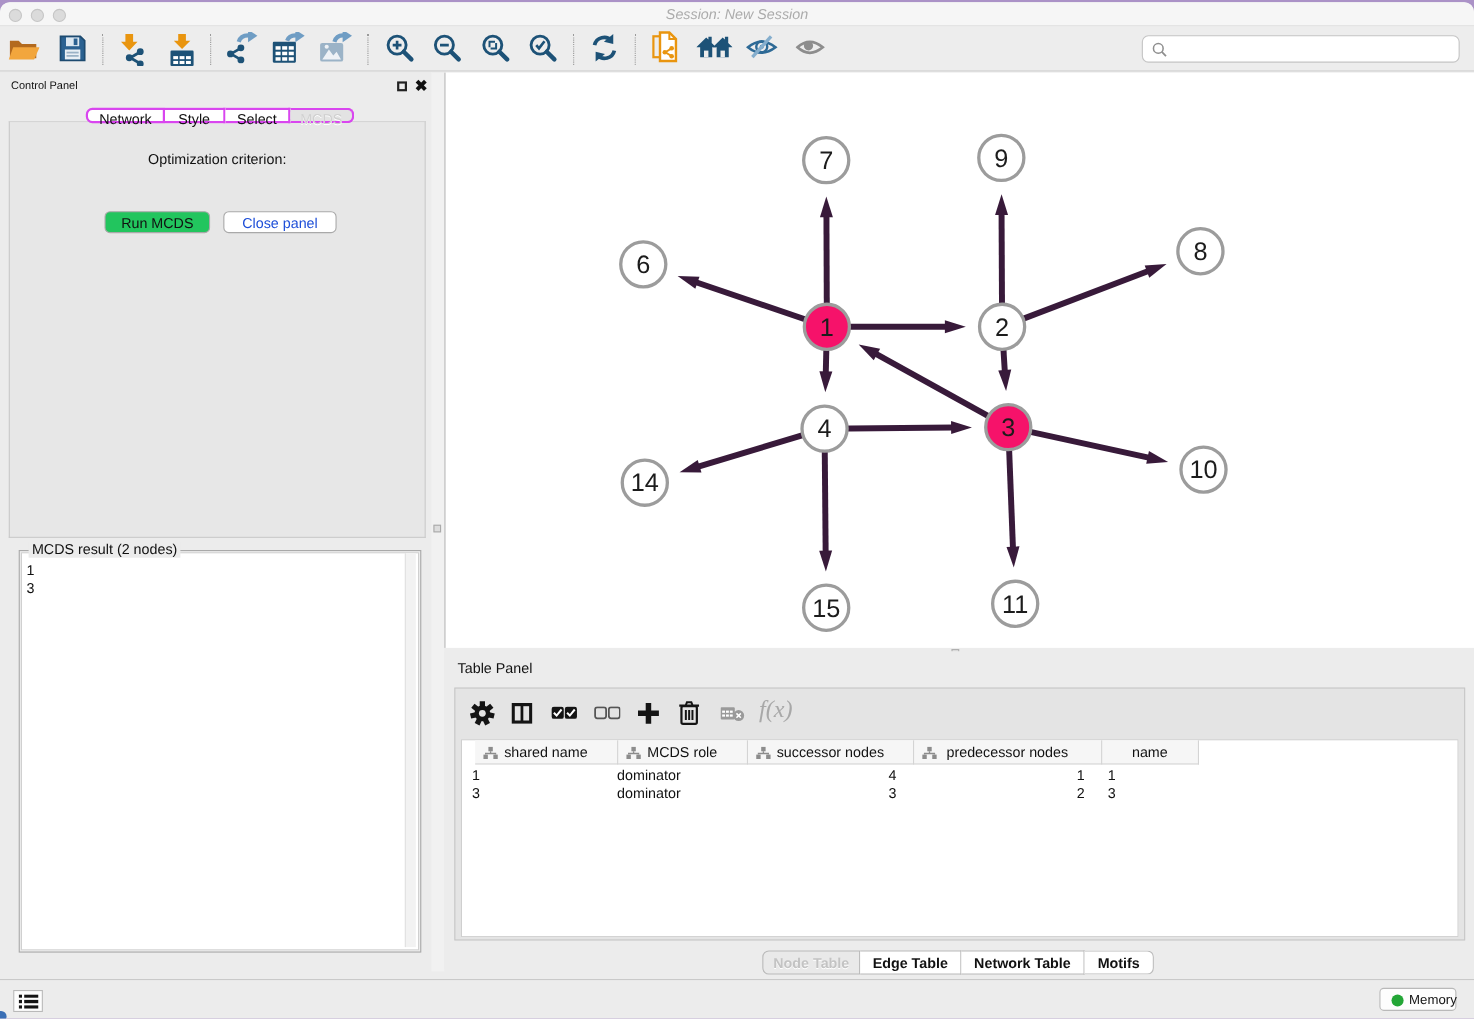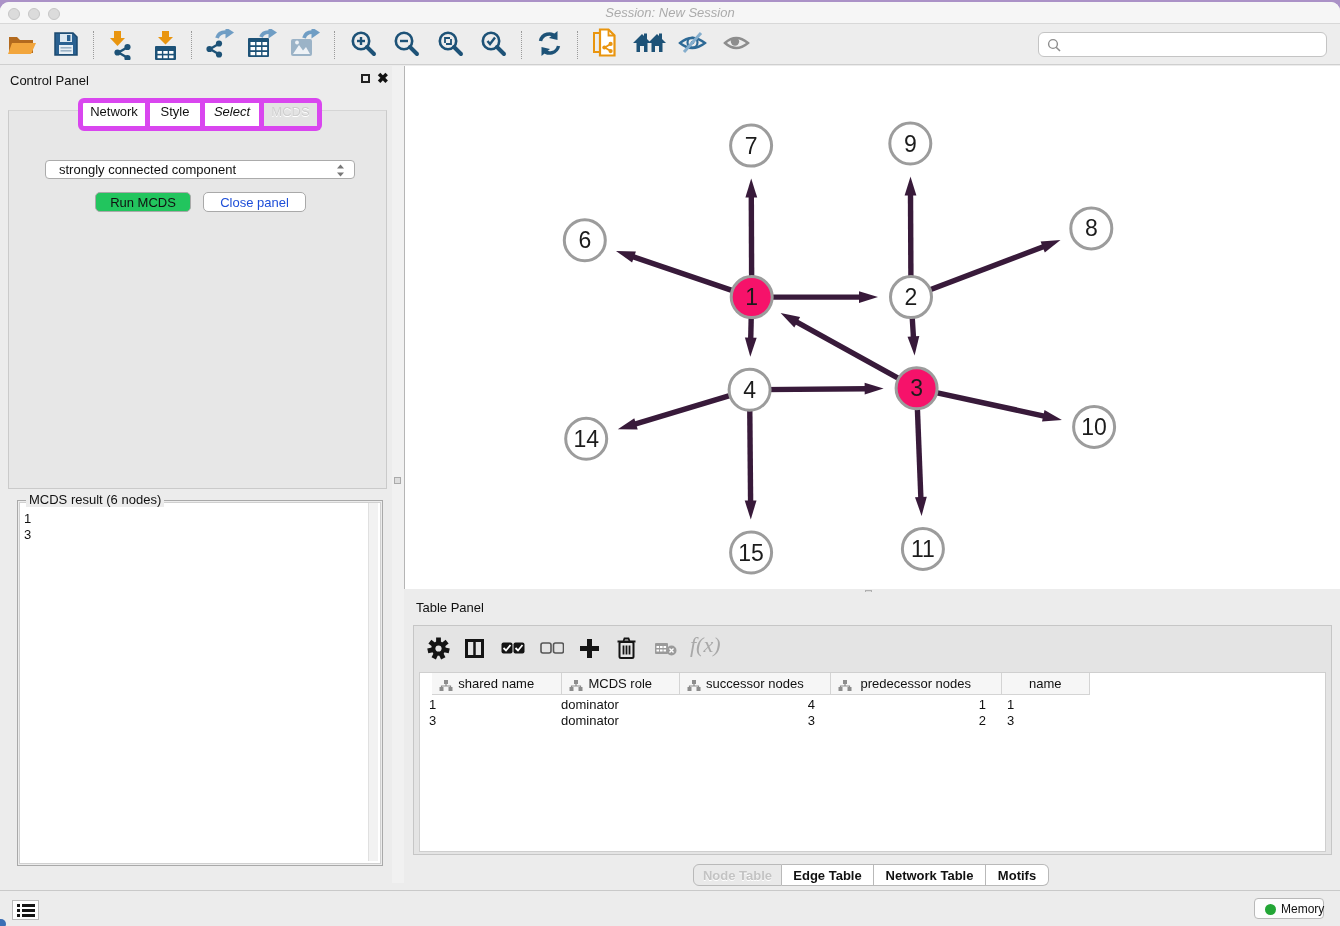--- a/index.html
+++ b/index.html
@@ -10,25 +10,25 @@
 .tl { position:absolute; top:6px; width:12px; height:12px; border-radius:50%; background:#dbdbdb; border:1px solid #c6c6c6; }
 #titlebar .t1{left:8px} #titlebar .t2{left:28px} #titlebar .t3{left:48px}
 #title { position:absolute; top:3px; left:0; width:100%; text-align:center; font-size:13px; color:#ababab;font-style:italic; }
 #toolbar { position:absolute; left:0; top:22px; width:1340px; height:41px; background:#ededed; border-bottom:1px solid #cfcfcf; }
 .tbsep { position:absolute; top:7px; height:28px; width:0; border-left:1px dotted #9a9a9a; }
 .tbi { position:absolute; top:6px; }
 #searchbox { position:absolute; left:1038px; top:8px; width:289px; height:25px; background:#fff; border:1px solid #c4c4c4; border-radius:6px; }
 
 #cpanel { position:absolute; left:0; top:64px; width:392px; height:817px; background:#ececec; }
 #cphead { position:absolute; left:0; top:0; width:100%; height:26px; }
-#cphead .lbl { position:absolute; left:10px; top:7px; font-size:13px; color:#111; }
+#cphead .lbl { position:absolute; left:10px; top:7px; font-size:10px; color:#111; }
 .float-ic { position:absolute; width:9px; height:9px; border:2px solid #222; }
 .close-x { position:absolute; font-size:14px; font-weight:bold; color:#111; }
 #cptabs { position:absolute; top:32px; left:78px; height:20px; z-index:3; }
-.cptab { position:absolute; top:0; height:33px; background:#fff; border:5px solid #d946ef; font-size:13px; color:#111; text-align:center; line-height:18px; }
+.cptab { position:absolute; top:0; height:14px; background:#fff; border:2px solid #d946ef; font-size:13px; color:#111; text-align:center; line-height:18px; }
 #cpcontent { position:absolute; left:8px; top:44px; width:379px; height:379px; background:#e7e7e7; border:1px solid #cacaca; border-top:1px solid #d5d5d5; }
 #mcdsbox { position:absolute; left:17px; top:434px; width:366px; height:366px; }
 #mcdsbox .grouplbl { position:absolute; left:9px; top:-8px; background:#ececec; padding:0 3px; font-size:13px; color:#111; }
 #mcdsbox .frame { position:absolute; left:0; top:0; width:366px; height:366px; border:1px solid #a9a9a9; }
 #mcdsbox .inner { position:absolute; left:2px; top:2px; width:362px; height:362px; background:#fff; border:1px solid #d0d0d0; }
 
 #vsplit { position:absolute; left:392px; top:64px; width:12px; height:817px; background:#f1f1f1; }
 
 #netwin { position:absolute; left:404px; top:64px; width:936px; height:523px; background:#fff; border-left:1px solid #b5b5b5; }
 #nettitle { position:absolute; left:0; top:0; width:100%; height:22px; background:linear-gradient(#efefef,#d6d6d6); border-bottom:1px solid #a5a5a5; }
@@ -202,41 +202,35 @@
 </div>
   <div id="cpanel">
     <div id="cphead">
       <div class="lbl">Control Panel</div>
       <div class="float-ic" style="left:361px; top:8px;"></div>
       <div class="close-x" style="left:377px; top:4px;">✖</div>
     </div>
     <div id="cptabs">
       <div class="cptab" style="left:0; width:72px; border-radius:6px 0 0 6px;">Network</div>
       <div class="cptab" style="left:72px; width:55px; border-left:none;">Style</div>
-      <div class="cptab" style="left:127px; width:59px; border-left:none;font-style:italic;">Select</div>
+      <div class="cptab" style="left:127px; width:59px; border-left:none;">Select</div>
       <div class="cptab" style="left:186px; width:58px; border-left:none; border-radius:0 6px 6px 0; background:#e3e3e3; color:#cfcfcf; text-shadow:0 1px 0 #fff;">MCDS</div>
     </div>
     <div id="cpcontent">
-      <div style="position:absolute; left:36px; top:49px; width:310px; height:19px; background:#fff; border:1px solid #ababab; border-radius:4px;">
-        <span style="position:absolute; left:13px; top:1px; font-size:13px; color:#111;">strongly connected component</span>
-        <svg style="position:absolute; right:9px; top:3px;" width="9" height="13" viewBox="0 0 9 13">
-            <path d="M4.5 0.5 L8 4.5 L1 4.5 Z" fill="#777"></path>
-            <path d="M4.5 12.5 L8 8.5 L1 8.5 Z" fill="#777"></path>
-          </svg>
-      </div>
+      <div style="position:absolute; left:0; top:26px; width:100%; text-align:center; font-size:13px; color:#111;">Optimization criterion:</div>
       <div style="position:absolute; left:86px; top:81px; width:96px; height:20px; background:#22c55e; border:1px solid #a9a9a9; border-radius:5px; text-align:center; line-height:19px; font-size:13px; color:#111;">Run MCDS</div>
       <div style="position:absolute; left:194px; top:81px; width:103px; height:20px; background:#fff; border:1px solid #a9a9a9; border-radius:5px; text-align:center; line-height:19px; font-size:13px; color:#1d4ed8;">Close panel</div>
     </div>
     <div id="mcdsbox">
       <div class="frame"></div>
       <div class="inner">
         <div style="position:absolute; left:4px; top:8px; font-size:13px; color:#111; line-height:16px;">1<br>3</div>
         <div style="position:absolute; right:2px; top:0; width:10px; height:358px; background:#f2f2f2; border-left:1px solid #e0e0e0;"></div>
       </div>
-      <div class="grouplbl">MCDS result (6 nodes)</div>
+      <div class="grouplbl">MCDS result (2 nodes)</div>
     </div>
   </div>
   <div id="vsplit">
       <div style="position:absolute; left:2px; top:411px; width:7px; height:7px; background:#ddd; border:1px solid #aaa;"></div>
     </div>
   <div id="netwin">
     <svg id="graph" width="936" height="501" viewBox="0 0 936 501">
         <line x1="346.7" y1="209.1" x2="346.3" y2="107.6" stroke="#381a3a" stroke-width="5.4"></line>
 <polygon points="346.2,90.6 352.2,109.6 340.4,109.6" fill="#381a3a"></polygon>
 <line x1="346.7" y1="209.1" x2="227.1" y2="168.4" stroke="#381a3a" stroke-width="5.4"></line>

